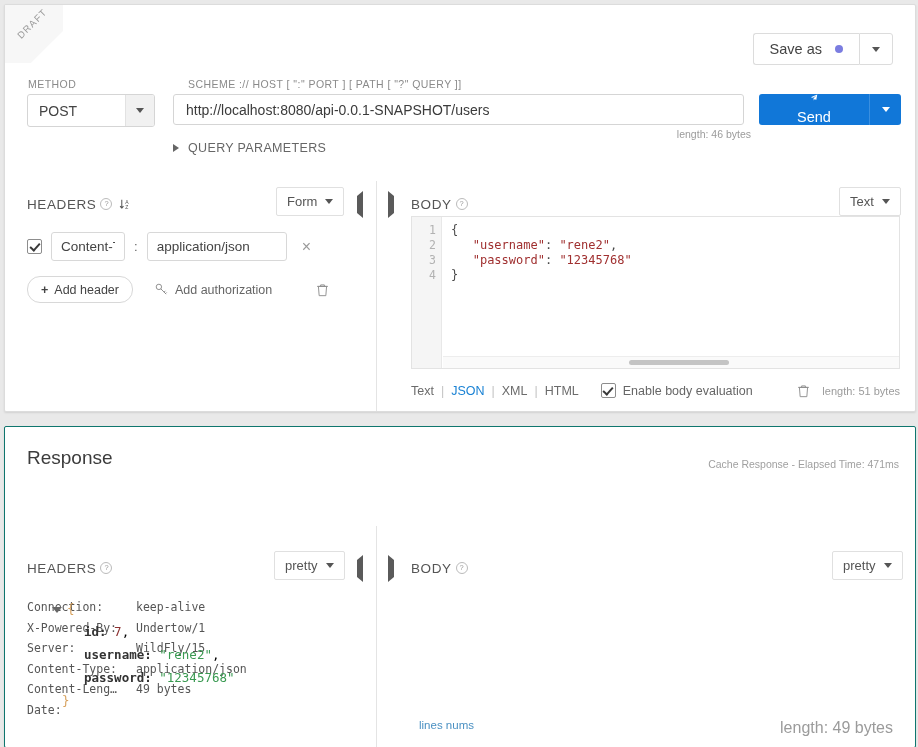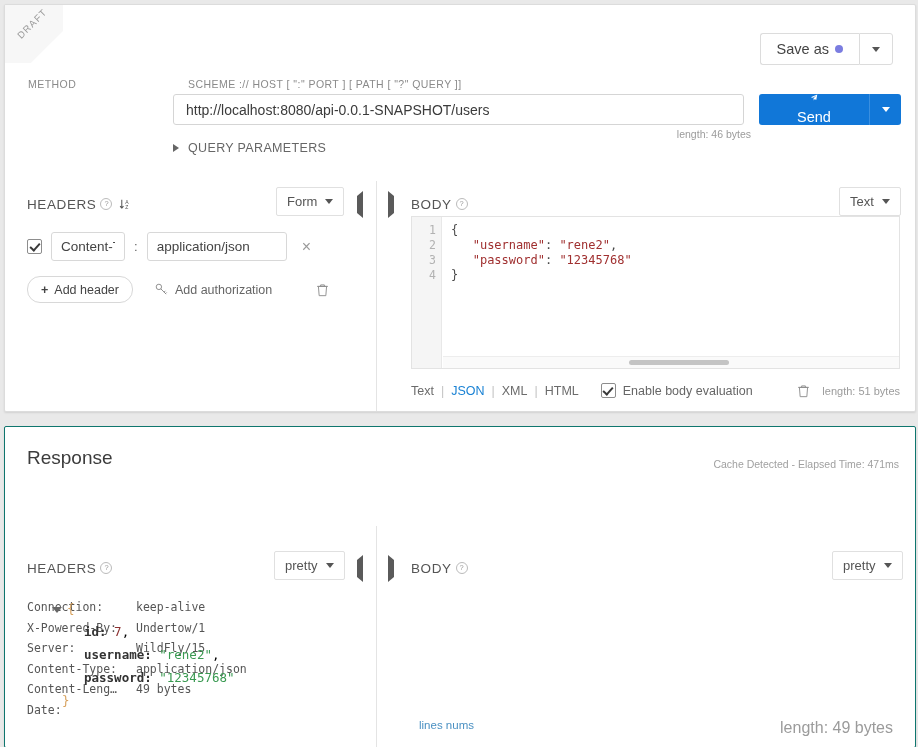--- a/index.html
+++ b/index.html
@@ -63,21 +63,21 @@
   
   .saveas-wrap {
     position: absolute;
     right: 22px; top: 28px;
     display: flex;
     height: 32px;
   }
   .saveas-btn {
     display: flex;
     align-items: center;
-    gap: 6px;
+    gap: 13px;
     padding: 0 16px;
     background: #fff;
     border: 1px solid #dcdcdc;
     border-right: none;
     border-radius: 3px 0 0 3px;
     font-size: 14.5px;
     color: #444;
     cursor: pointer;
   }
   .saveas-dot {
@@ -562,20 +562,26 @@
         <span class="saveas-dot"></span>
       </div>
       <div class="saveas-caret">
         <span class="caret-dn"></span>
       </div>
     </div>
 
     <div class="lbl lbl-method">METHOD</div>
     <div class="lbl lbl-scheme">SCHEME :// HOST [ ":" PORT ] [ PATH [ "?" QUERY ]]</div>
 
+    <div class="method-box">
+      <div class="method-val">POST</div>
+      <div class="method-arrow">
+        <span class="caret-dn"></span>
+      </div>
+    </div>
 
     <input class="url-input" value="http://localhost:8080/api-0.0.1-SNAPSHOT/users" style="">
     <div class="url-len">length: 46 bytes</div>
 
     <div class="send-wrap">
       <div class="send-btn">
         <svg width="14" height="14" viewBox="0 0 16 16">
           <path d="M15.5 1 0.7 7.2l4.6 1.6 8.4-5.6-6.7 6.6 0.4 4.9 2.3-3.1 3.4 2.3z" fill="#fff"></path>
         </svg>
         <span>Send</span>
@@ -679,21 +685,21 @@
         <svg width="13" height="14" viewBox="0 0 14 15">
           <path d="M2.6 3.6 h8.8 l-0.8 10 h-7.2 z M5 3.6 v-1.6 h4 v1.6 M1.2 3.6 h11.6" stroke="#8d8d8d" stroke-width="1" fill="none"></path>
         </svg>
       </span>
       <span class="body-len" style="margin-left:0;">length: 51 bytes</span>
     </div>
   </div>
 
   <div class="response-card">
     <div class="resp-title">Response</div>
-    <div class="resp-meta">Cache Detected - Elapsed Time: 471ms</div>
+    <div class="resp-meta">Cache Response - Elapsed Time: 471ms</div>
 
 
     <div class="resp-split">
       <div class="vdiv" style="left:371px;"></div>
     </div>
 
     <div class="panel-head" style="left:22px; top:126px;">
       <span class="panel-title">HEADERS</span>
       <span class="help-mark">?</span>
     </div>

